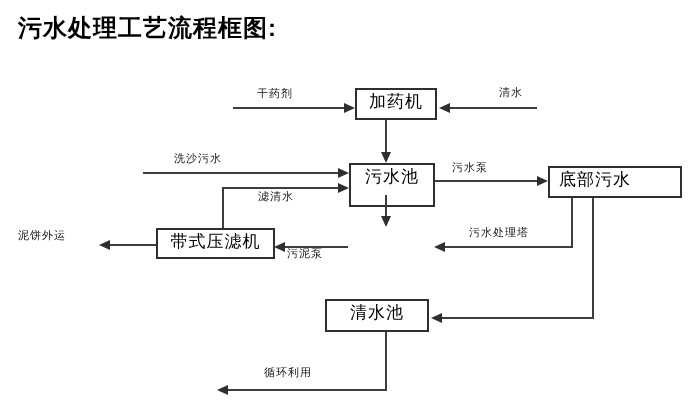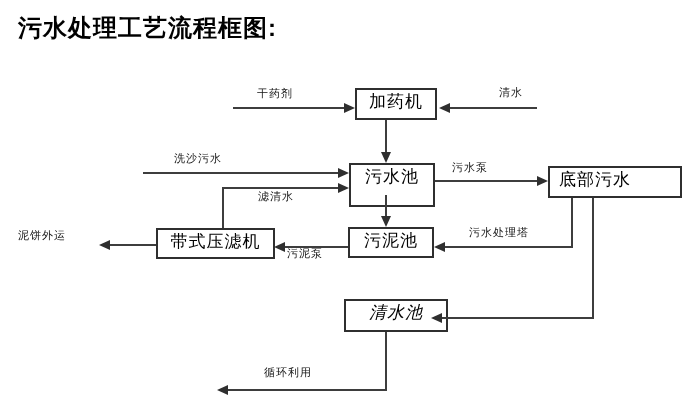--- a/index.html
+++ b/index.html
@@ -14,21 +14,21 @@
   .node{
     position:absolute;box-sizing:border-box;border:2px solid #2f2f2f;background:#fff;
     display:flex;justify-content:center;
     font-size:17px;letter-spacing:1px;white-space:nowrap;
   }
   .n-dosing{left:355px;top:88px;width:82px;height:32px;}
   .n-sewage{left:349px;top:163px;width:86px;height:44px;}
   .n-tower{left:548px;top:166px;width:134px;height:32px;justify-content:flex-start;padding-left:9px;}
   .n-press{left:156px;top:228px;width:119px;height:31px;}
   .n-sludge{left:348px;top:227px;width:86px;height:31px;}
-  .n-clean{left:344px;top:299px;width:104px;height:33px;font-style:italic;}
+  .n-clean{left:325px;top:299px;width:104px;height:33px;}
   .ln{position:absolute;background:#3d3d3d;}
   .h{height:2px;} .v{width:2px;}
   .ar{position:absolute;width:0;height:0;border-top:5px solid transparent;border-bottom:5px solid transparent;}
   .ar.right{border-left:11px solid #2f2f2f;}
   .ar.left{border-right:11px solid #2f2f2f;}
   .ar.down{border-left:5px solid transparent;border-right:5px solid transparent;border-top:11px solid #2f2f2f;border-bottom:none;}
   .lbl{position:absolute;font-size:11px;letter-spacing:1px;white-space:nowrap;color:#111;}
   .lb-dry{left:257px;top:86px;}
   .lb-clean{left:479px;top:85px;margin-left:20px;}
   .lb-sand{left:174px;top:151px;}
@@ -50,23 +50,20 @@
     <span>加药机</span>
   </div>
   <div class="node n-sewage">
     <span>污水池</span>
   </div>
   <div class="node n-tower">
     <span>底部污水</span>
   </div>
   <div class="node n-press">
     <span>带式压滤机</span>
-  </div>
-  <div class="node n-sludge">
-    <span>污泥池</span>
   </div>
   <div class="node n-clean">
     <span>清水池</span>
   </div>
 
   <div class="ln h" style="left:233px;top:107px;width:112px;"></div>
   <div class="ar right" style="left:344px;top:103px;"></div>
   <div class="lbl lb-dry">干药剂</div>
 
   <div class="ln h" style="left:449px;top:107px;width:88px;"></div>

